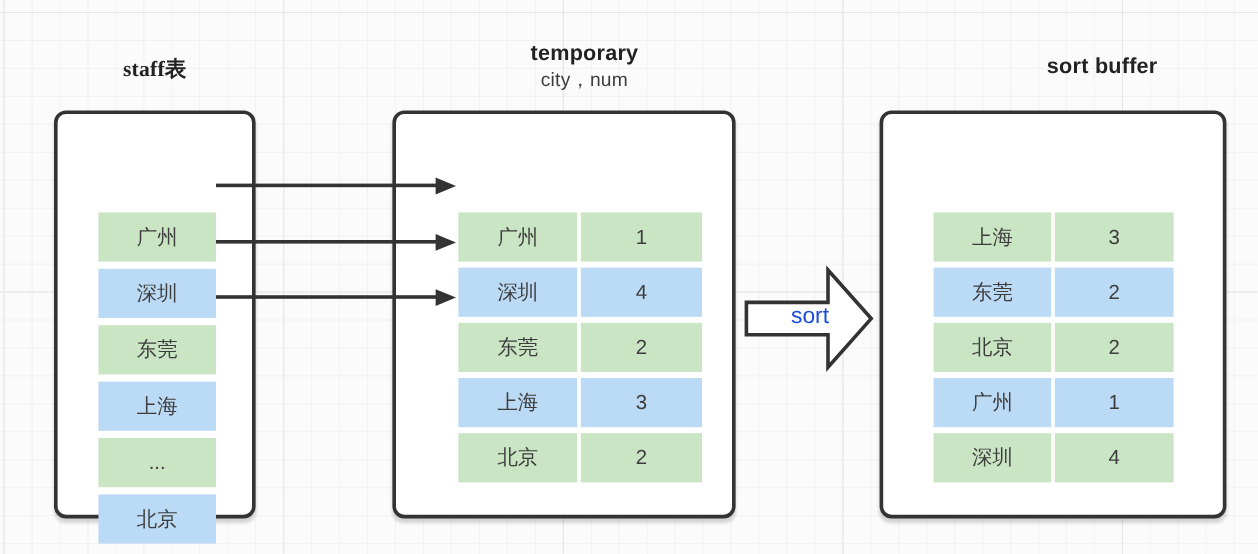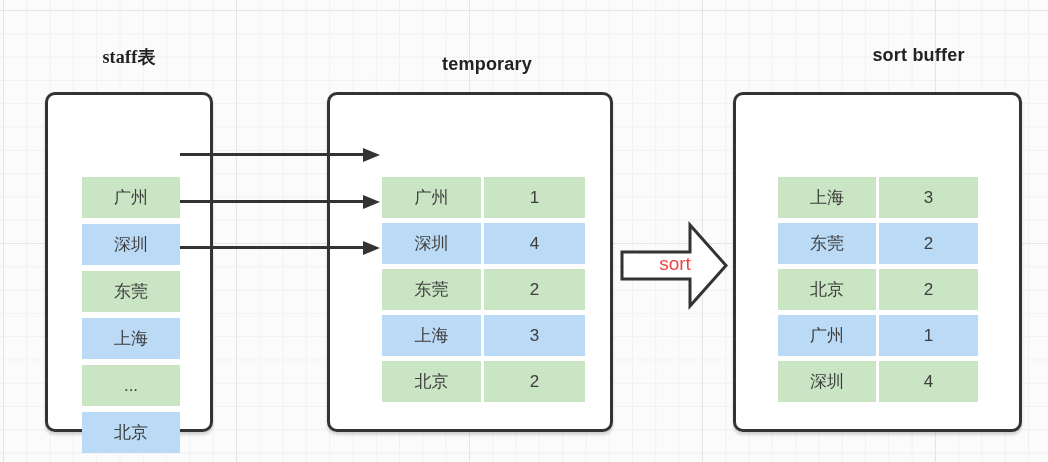--- a/index.html
+++ b/index.html
@@ -87,31 +87,32 @@
     border-bottom: 7px solid transparent;
   }
 
   #sort-arrow-svg { position: absolute; left: 618px; top: 221px; z-index: 4; }
   #sort-label {
     position: absolute;
     left: 635px; top: 253px;
     width: 80px;
     text-align: center;
     font-size: 19px;
-    color: #ef4444;
+    color: #1d4ed8;
     z-index: 6;
   }
 </style>
 </head>
 <body>
 
 <div class="title" style="left:45px; top:45px; width:168px;font-family:Liberation Serif, serif;">staff表</div>
 
-<div class="title" style="left:337px; top:34px; width:300px;margin-top:20px;">
+<div class="title" style="left:337px; top:34px; width:300px;">
   <div>temporary</div>
+  <div class="subtitle">city，num</div>
 </div>
 
 <div class="title" style="left:774px; top:45px; width:289px;">sort buffer</div>
 
 <div class="box" id="staff-box">
   <div class="col">
     <div class="cell w-city g">
         <span>广州</span>
       </div>
     <div class="cell w-city b">

